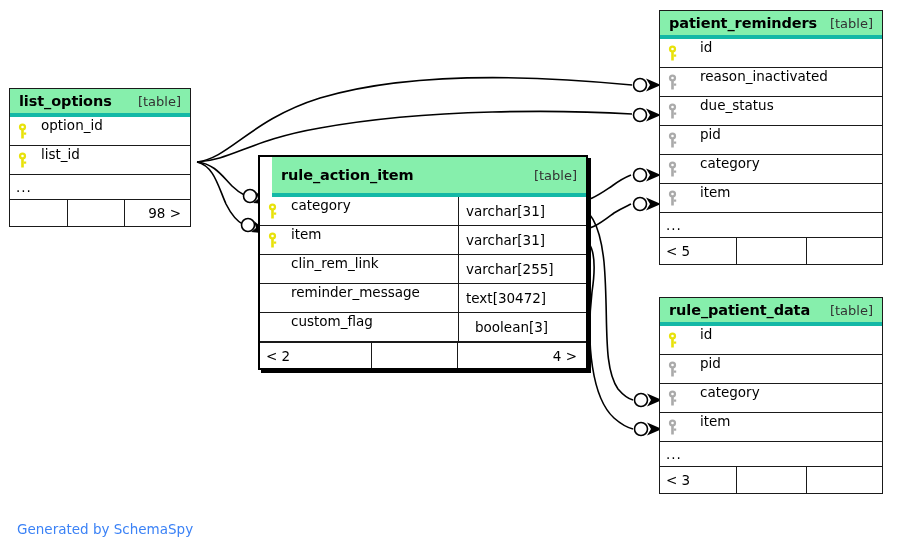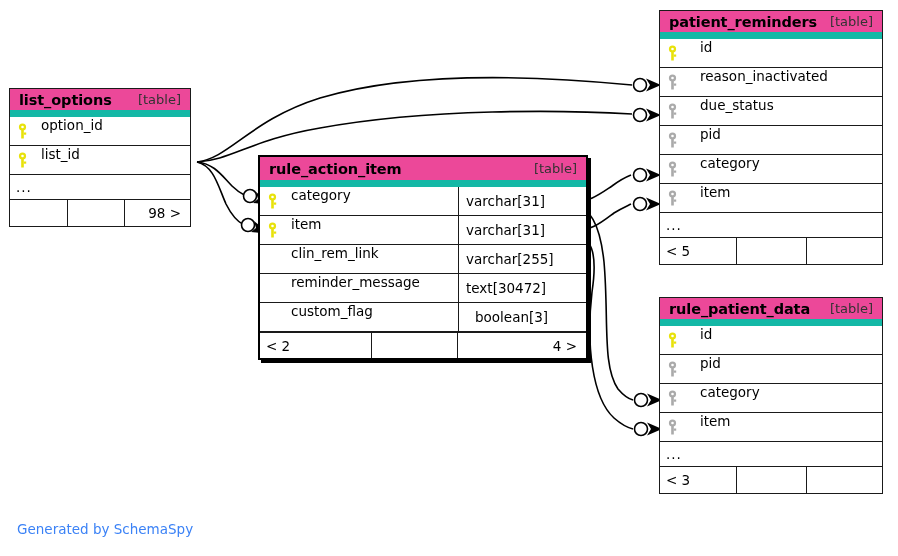--- a/index.html
+++ b/index.html
@@ -40,22 +40,22 @@
     background: #ffffff;
     border: 1px solid #1a1a1a;
     box-sizing: border-box;
   }
   .table-box.emphasis {
     border: 2px solid #000000;
     box-shadow: 3px 3px 0 0 #000000;
   }
 
   .tbl-header {
-    background: #ec4899;
-    border-bottom: 7px solid #14b8a6;
+    background: #86efac;
+    border-bottom: 4px solid #14b8a6;
     display: flex;
     align-items: center;
     justify-content: space-between;
     padding: 0 9px;
     box-sizing: border-box;
     height: 28px;
     text-align: center;
   }
   .tbl-name {
     font-weight: bold;
@@ -252,21 +252,21 @@
     </div>
 
     <div class="foot-row">
       <div class="foot-cell lft" style="flex:0 0 58px;"></div>
       <div class="foot-cell lft" style="flex:0 0 57px;"></div>
       <div class="foot-cell rgt" style="flex:1 1 auto;">98 &gt;</div>
     </div>
   </div>
 
   <div class="table-box emphasis" id="tbl-rule_action_item" style="left:258px; top:155px; width:330px;">
-    <div class="tbl-header" style="height:30px;">
+    <div class="tbl-header" style="height:40px;margin-left:12px;">
       <span class="tbl-name">rule_action_item</span>
       <span class="tbl-kind">[table]</span>
     </div>
 
     <div class="col-row">
       <div class="col-main">
         <span class="keycell">
           <svg class="key-ico" width="11" height="17" viewBox="0 0 11 17">
             <circle cx="5.5" cy="4" r="3.6" fill="#e8e20a"></circle>
             <circle cx="5.5" cy="4" r="1.3" fill="#ffffff"></circle>

